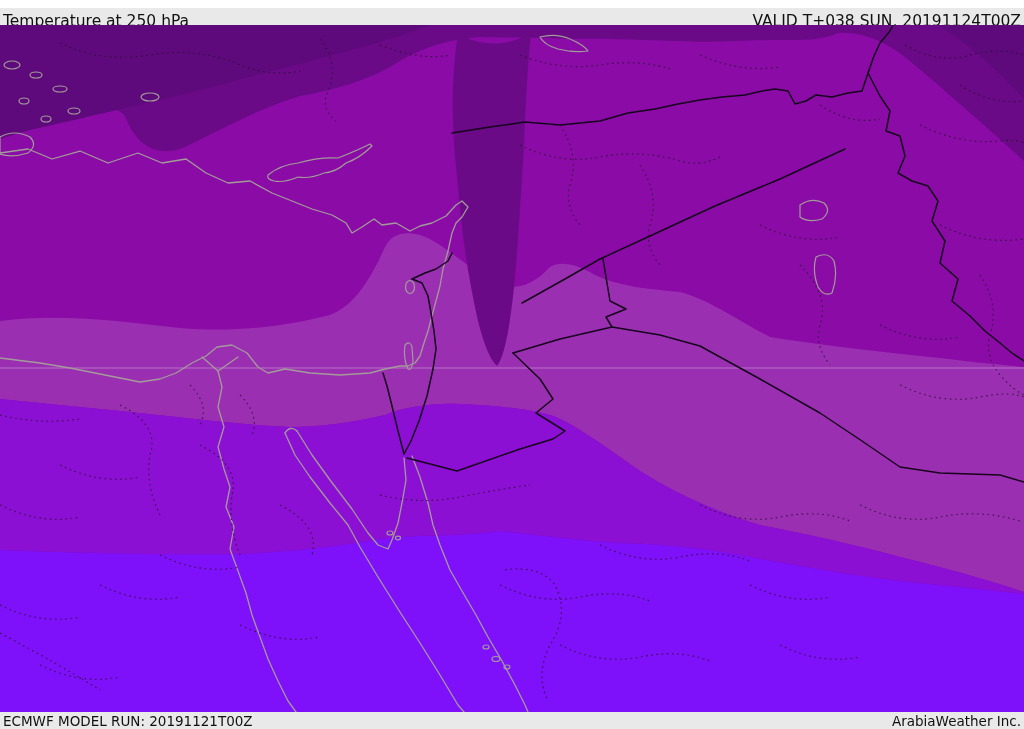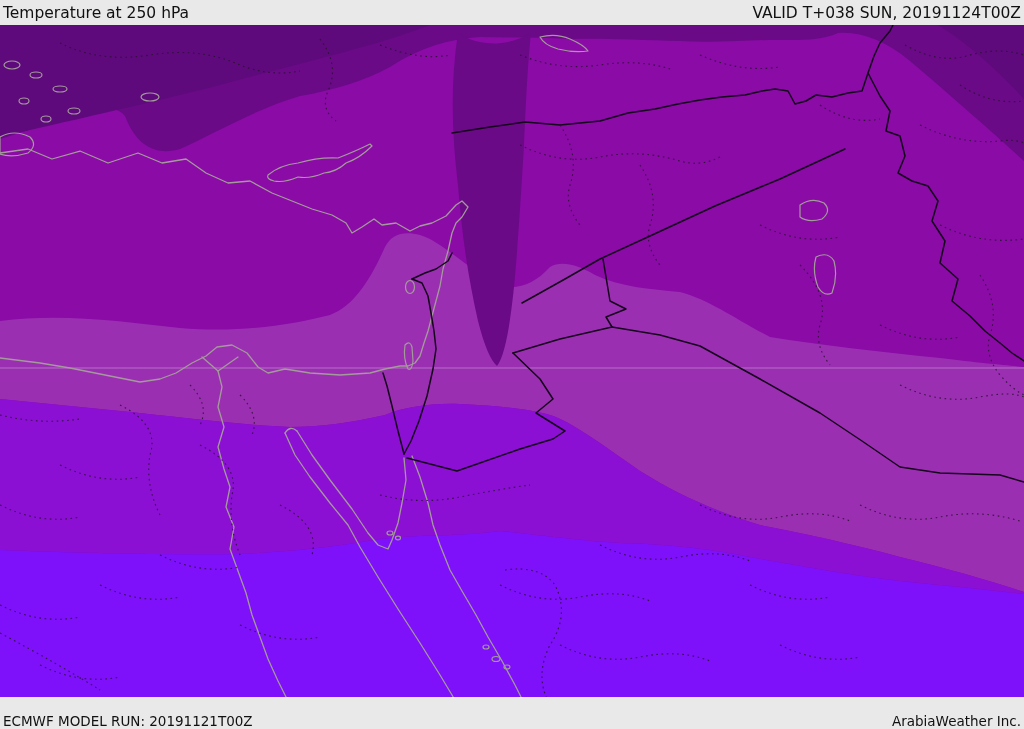--- a/index.html
+++ b/index.html
@@ -1,22 +1,22 @@
 <!DOCTYPE html>
 <html style="--coast: #a39b99; --border: #16041c; --admin: #2a1230;"><head>
 <meta charset="utf-8">
 <style>
   html,body{margin:0;padding:0;background:#fff;}
   body{width:1024px;height:729px;position:relative;overflow:hidden;
        font-family:"DejaVu Sans","Liberation Sans",sans-serif;}
   .bar{position:absolute;left:0;width:1024px;background:#e9e9e9;color:#111;
        display:flex;justify-content:space-between;align-items:flex-end;
        box-sizing:border-box;padding:0 3px;}
-  .bar.top{top:0;height:25px;font-size:15.5px;line-height:23px;}
-  .bar.bottom{bottom:0;height:32px;font-size:13.5px;line-height:16px;}
+  .bar.top{top:8px;height:25px;font-size:15.5px;line-height:23px;}
+  .bar.bottom{bottom:0;height:17px;font-size:13.5px;line-height:16px;}
   .map-wrap{position:absolute;top:25px;left:0;width:1024px;height:687px;}
   svg{display:block;}
   .coast{fill:none;stroke:var(--coast,#a39b99);stroke-width:1.3;stroke-linejoin:round;stroke-linecap:round;}
   .coast-fill{fill:none;stroke:var(--coast,#a39b99);stroke-width:1.2;stroke-linejoin:round;}
   .border{fill:none;stroke:var(--border,#16041c);stroke-width:1.5;stroke-linejoin:round;stroke-linecap:round;}
   .admin{fill:none;stroke:var(--admin,#2a1230);stroke-width:1.1;stroke-dasharray:1.6 3.6;opacity:.85;fill:none;}
   .grat{stroke:rgba(255,255,255,.30);stroke-width:1;}
 </style>
 </head>
 <body>

